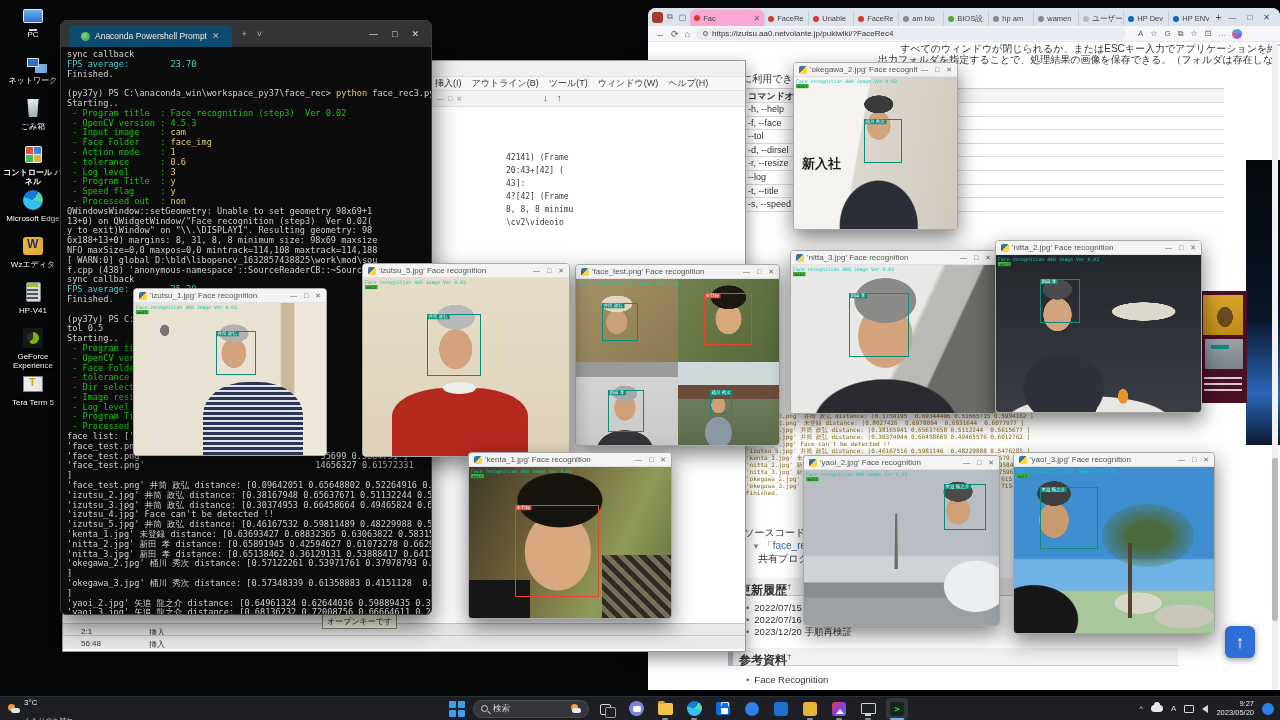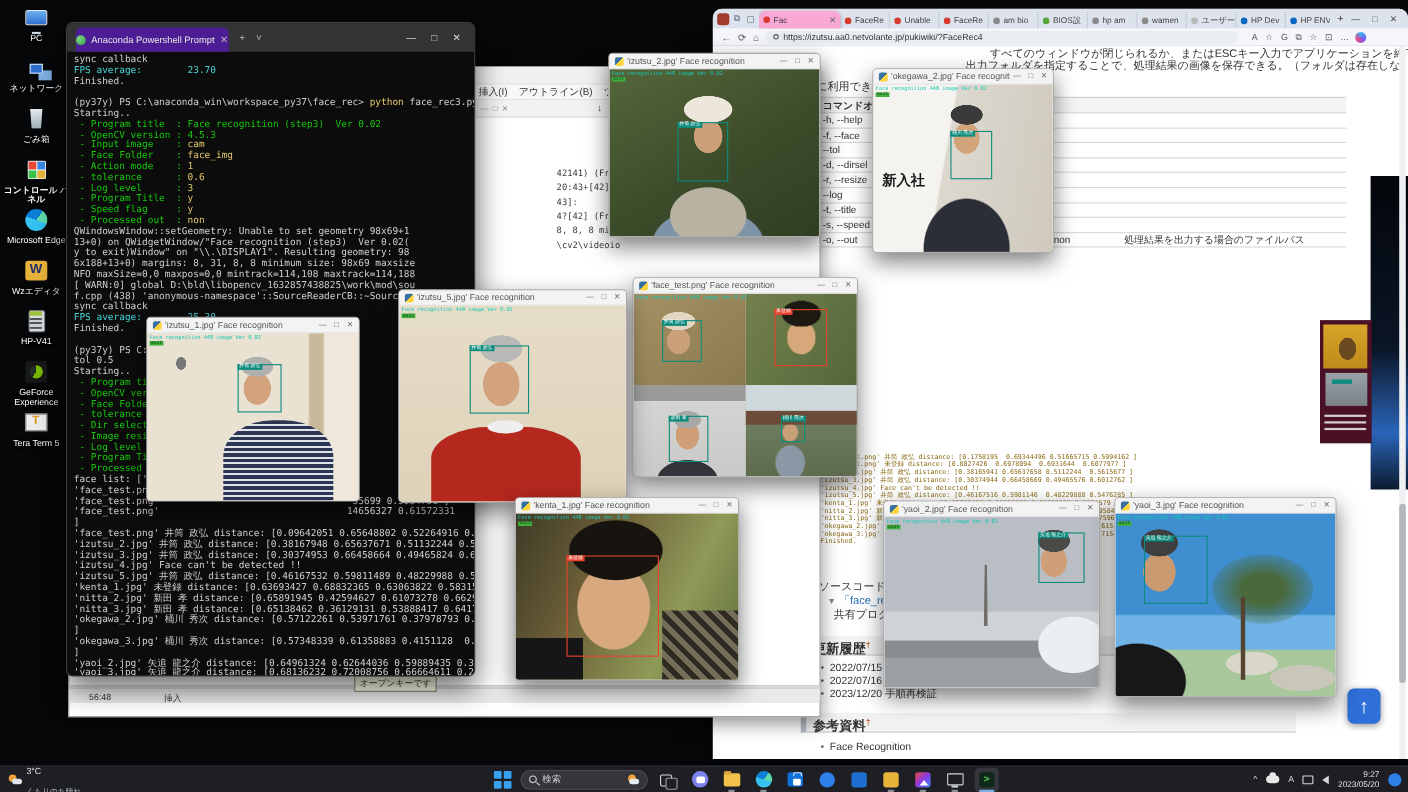--- a/index.html
+++ b/index.html
@@ -41,21 +41,21 @@
   .fb{position:absolute;border:1px solid #0d8b7d;z-index:4}
   .fb .tag{position:absolute;left:-1px;top:-1px;height:7px;background:#0d8b7d;color:#fff;font-size:6px;line-height:7px;padding:0 2px;white-space:nowrap;transform:scale(.75);transform-origin:0 0}
   .fb.red{border-color:#e8432e}
   .fb.red .tag{background:#e8432e}
   .shape{position:absolute}
   .photo-text{position:absolute;font-weight:bold;color:#1a1a1a}
 
   
   #console{position:absolute;left:60px;top:20px;width:372px;height:595px;background:#0c0c0c;border:1px solid #3c3c3c;border-radius:6px;box-shadow:0 10px 26px rgba(0,0,0,.6);overflow:hidden}
   #console-tb{height:26px;background:#333436;display:flex;align-items:center}
-  .ctab{display:flex;align-items:center;gap:5px;background:#4c1d95;height:22px;margin:4px 0 0 8px;padding:0 0;border-radius:5px 5px 0 0;max-width:190px}
+  .ctab{display:flex;align-items:center;gap:5px;background:#0c4a6e;height:22px;margin:4px 0 0 8px;padding:0 12px;border-radius:5px 5px 0 0;max-width:190px}
   .ctab-icon{width:9px;height:9px;border-radius:50%;background:radial-gradient(circle at 35% 35%,#7ed87e,#2e9b4e)}
   .ctab-title{font-size:8.5px;color:#e8e8e8;white-space:nowrap}
   .ctab-x,.cplus,.cmenu{font-size:9px;color:#bbb;cursor:pointer}
   .cplus,.cmenu{margin-left:10px}
   #console-ctl{margin-left:auto;display:flex;gap:14px;padding-right:12px;font-size:9px;color:#ddd}
   #console-body{position:absolute;left:0;top:26px;right:0;bottom:0;padding:3px 0 0 6px;font:8.6px "DejaVu Sans Mono",monospace;line-height:9.8px;white-space:pre;overflow:hidden}
   .cline{height:9.8px;white-space:pre}
   .c-w{color:#cfcfcf}.c-g{color:#16c60c}.c-y{color:#e3c96a}.c-c{color:#46d4d4}
 
   
@@ -374,25 +374,20 @@
           <div class="orow">
             <span>-t, --title</span>
             <span></span>
             <span></span>
           </div>
           <div class="orow">
             <span>-s, --speed</span>
             <span></span>
             <span></span>
           </div>
-          <div class="orow">
-            <span>-o, --out</span>
-            <span>non</span>
-            <span>処理結果を出力する場合のファイルパス</span>
-          </div>
         </div>
       <div id="wiki-pre"><div>'face_test.png' 井筒 政弘 distance: [0.1758195  0.69344496 0.51665715 0.5994162 ]</div><div>'face_test.png' 未登録 distance: [0.8027426  0.6978094  0.6931644  0.6077977 ]</div><div>'izutsu_2.jpg' 井筒 政弘 distance: [0.38165941 0.65637658 0.5112244  0.5615677 ]</div><div>'izutsu_3.jpg' 井筒 政弘 distance: [0.30374944 0.66458669 0.49465576 0.6012762 ]</div><div>'izutsu_4.jpg' Face can't be detected !!</div><div>'izutsu_5.jpg' 井筒 政弘 distance: [0.46167516 0.5981146  0.48229888 0.5476285 ]</div><div>'kenta_1.jpg' 未登録 distance: [0.63693427 0.68832365 0.63063822 0.5831579 ]</div><div>'nitta_2.jpg' 新田 孝 distance: [0.65891945 0.42594627 0.61073278 0.66295843]</div><div>'nitta_3.jpg' 新田 孝 distance: [0.65138462 0.36129131 0.53888417 0.64175961]</div><div>'okegawa_2.jpg' 桶川 秀次 distance: [0.57122261 0.53971761 0.37978793 0.61515796]</div><div>'okegawa_3.jpg' 桶川 秀次 distance: [0.57348339 0.61358883 0.4151128  0.71540761]</div><div>Finished.</div></div>
       <div class="srcitem" style="left:90px;top:484px">• <span>ソースコード</span></div>
       <div class="srcitem" style="left:104px;top:497px"><span class="arrow">▼</span> <span class="bluelink">「face_rec_sta</span></div>
       <div class="srcitem" style="left:110px;top:510px">共有プログラム</div>
       <div class="h2band" style="top:536px"><span>更新履歴</span><span class="dag">†</span></div>
       <ul class="wlist" id="history-list" style="top:560px">
           <li>2022/07/15 初版</li>
           <li>2022/07/16 静止画</li>
           <li>2023/12/20 手順再検証</li>
@@ -437,21 +432,21 @@
         <div class="efrag" style="left: 443px; top: 105px;">20:43+[42] (</div>
         <div class="efrag" style="left: 443px; top: 118px;">43]:</div>
         <div class="efrag" style="left: 443px; top: 131px;">4?[42] (Frame</div>
         <div class="efrag" style="left: 443px; top: 144px;">8, 8, 8 minimu</div>
         <div class="efrag" style="left: 443px; top: 157px;">\cv2\videoio</div>
       </div>
     <div class="e-status" style="bottom:14px">
       <span class="pos">2:1</span>
         <span class="mode">挿入</span>
     </div>
-    <div class="e-status" style="bottom:12px">
+    <div class="e-status" style="bottom:2px">
       <span class="pos">56:48</span>
         <span class="mode">挿入</span>
     </div>
     <div id="e-tip">オープンキーです</div>
   </div>
 
   <div id="console">
     <div id="console-tb">
       <div class="ctab">
         <span class="ctab-icon"></span>
@@ -463,38 +458,20 @@
       <div id="console-ctl">
         <span>—</span>
         <span>□</span>
         <span>✕</span>
       </div>
     </div>
     <div id="console-body"><div class="cline"><span class="c-w">sync callback</span></div><div class="cline"><span class="c-c">FPS average:        23.70</span></div><div class="cline"><span class="c-w">Finished.</span></div><div class="cline"><span class="c-w"> </span></div><div class="cline"><span class="c-w">(py37y) PS C:\anaconda_win\workspace_py37\face_rec&gt; </span><span class="c-y">python</span><span class="c-w"> face_rec3.py</span></div><div class="cline"><span class="c-w">Starting..</span></div><div class="cline"><span class="c-g"> - Program title  : Face recognition (step3)  Ver 0.02</span></div><div class="cline"><span class="c-g"> - OpenCV version : 4.5.3</span></div><div class="cline"><span class="c-g"> - Input image    : </span><span class="c-y">cam</span></div><div class="cline"><span class="c-g"> - Face Folder    : </span><span class="c-y">face_img</span></div><div class="cline"><span class="c-g"> - Action mode    : </span><span class="c-y">1</span></div><div class="cline"><span class="c-g"> - tolerance      : </span><span class="c-y">0.6</span></div><div class="cline"><span class="c-g"> - Log level      : </span><span class="c-y">3</span></div><div class="cline"><span class="c-g"> - Program Title  : </span><span class="c-y">y</span></div><div class="cline"><span class="c-g"> - Speed flag     : </span><span class="c-y">y</span></div><div class="cline"><span class="c-g"> - Processed out  : </span><span class="c-y">non</span></div><div class="cline"><span class="c-w">QWindowsWindow::setGeometry: Unable to set geometry 98x69+1</span></div><div class="cline"><span class="c-w">13+0) on QWidgetWindow/"Face recognition (step3)  Ver 0.02(</span></div><div class="cline"><span class="c-w">y to exit)Window" on "\\.\DISPLAY1". Resulting geometry: 98</span></div><div class="cline"><span class="c-w">6x188+13+0) margins: 8, 31, 8, 8 minimum size: 98x69 maxsize</span></div><div class="cline"><span class="c-w">NFO maxSize=0,0 maxpos=0,0 mintrack=114,108 maxtrack=114,188</span></div><div class="cline"><span class="c-w">[ WARN:0] global D:\bld\libopencv_1632857438825\work\mod\sou</span></div><div class="cline"><span class="c-w">f.cpp (438) 'anonymous-namespace'::SourceReaderCB::~SourceRe</span></div><div class="cline"><span class="c-w">sync callback</span></div><div class="cline"><span class="c-c">FPS average:        25.30</span></div><div class="cline"><span class="c-w">Finished.</span></div><div class="cline"><span class="c-w"> </span></div><div class="cline"><span class="c-w">(py37y) PS C:\an                                          face_rec</span></div><div class="cline"><span class="c-w">tol 0.5</span></div><div class="cline"><span class="c-w">Starting..</span></div><div class="cline"><span class="c-g"> - Program title</span></div><div class="cline"><span class="c-g"> - OpenCV versio</span></div><div class="cline"><span class="c-g"> - Face Folder</span></div><div class="cline"><span class="c-g"> - tolerance</span></div><div class="cline"><span class="c-g"> - Dir select</span></div><div class="cline"><span class="c-g"> - Image resize</span></div><div class="cline"><span class="c-g"> - Log level</span></div><div class="cline"><span class="c-g"> - Program Title</span></div><div class="cline"><span class="c-g"> - Processed out</span></div><div class="cline"><span class="c-w">face list: ['井</span></div><div class="cline"><span class="c-w">'face_test.png'                                           42074</span></div><div class="cline"><span class="c-w">'face_test.png'                                  35699 0.5884751 ]</span></div><div class="cline"><span class="c-w">'face_test.png'                                 14656327 0.61572331</span></div><div class="cline"><span class="c-w">]</span></div><div class="cline"><span class="c-w">'face_test.png' 井筒 政弘 distance: [0.09642051 0.65648802 0.52264916 0.61054342</span></div><div class="cline"><span class="c-w">'izutsu_2.jpg' 井筒 政弘 distance: [0.38167948 0.65637671 0.51132244 0.56150758]</span></div><div class="cline"><span class="c-w">'izutsu_3.jpg' 井筒 政弘 distance: [0.30374953 0.66458664 0.49465824 0.60127623]</span></div><div class="cline"><span class="c-w">'izutsu_4.jpg' Face can't be detected !!</span></div><div class="cline"><span class="c-w">'izutsu_5.jpg' 井筒 政弘 distance: [0.46167532 0.59811489 0.48229988 0.54762885]</span></div><div class="cline"><span class="c-w">'kenta_1.jpg' 未登録 distance: [0.63693427 0.68832365 0.63063822 0.5831579 ]</span></div><div class="cline"><span class="c-w">'nitta_2.jpg' 新田 孝 distance: [0.65891945 0.42594627 0.61073278 0.66295843]</span></div><div class="cline"><span class="c-w">'nitta_3.jpg' 新田 孝 distance: [0.65138462 0.36129131 0.53888417 0.64175961]</span></div><div class="cline"><span class="c-w">'okegawa_2.jpg' 桶川 秀次 distance: [0.57122261 0.53971761 0.37978793 0.61515796</span></div><div class="cline"><span class="c-w">]</span></div><div class="cline"><span class="c-w">'okegawa_3.jpg' 桶川 秀次 distance: [0.57348339 0.61358883 0.4151128  0.71540761</span></div><div class="cline"><span class="c-w">]</span></div><div class="cline"><span class="c-w">'yaoi_2.jpg' 矢追 龍之介 distance: [0.64961324 0.62644036 0.59889435 0.33463862]</span></div><div class="cline"><span class="c-w">'yaoi_3.jpg' 矢追 龍之介 distance: [0.68136232 0.72008756 0.66664611 0.29253547]</span></div></div>
   </div>
 
 
-  <div class="ow" style="left:553px;top:48px;width:193px;height:168px">
-    <div class="owtb">
-        <span class="owicon"></span>
-        <span class="owtitle">'izutsu_2.jpg' Face recognition</span>
-        <span class="owbtns">
-          <span class="owb">—</span>
-          <span class="owb">□</span>
-          <span class="owb">✕</span>
-        </span>
-      </div>
-    <div class="ph" id="ph-izutsu2">
-      <span class="ovst">Face recognition 448 image  Ver 0.02</span>
-      <span class="ovbadge">exit</span>
-      <div class="fb" style="left:62px;top:48px;width:46px;height:54px">
-          <span class="tag">井筒 政弘</span>
-        </div>
-    </div>
-  </div>
 
   <div class="ow" style="left:793px;top:62px;width:165px;height:168px">
     <div class="owtb">
         <span class="owicon"></span>
         <span class="owtitle">'okegawa_2.jpg' Face recognition</span>
         <span class="owbtns">
           <span class="owb">—</span>
           <span class="owb">□</span>
           <span class="owb">✕</span>
         </span>
@@ -503,21 +480,21 @@
       <span class="ovst">Face recognition 448 image  Ver 0.02</span>
       <span class="ovbadge">exit</span>
       <span class="photo-text" style="left:8px;top:78px;font-size:13px">新入社</span>
       <div class="fb" style="left:70px;top:42px;width:38px;height:44px">
           <span class="tag">桶川 秀次</span>
         </div>
     </div>
   </div>
 
 
-  <div class="ow" style="left:575px;top:252px;width:205px;height:182px">
+  <div class="ow" style="left:575px;top:264px;width:205px;height:182px">
     <div class="owtb">
         <span class="owicon"></span>
         <span class="owtitle">'face_test.png' Face recognition</span>
         <span class="owbtns">
           <span class="owb">—</span>
           <span class="owb">□</span>
           <span class="owb">✕</span>
         </span>
       </div>
     <div class="ph">
@@ -538,21 +515,57 @@
           </div>
         </div>
       <div class="q" id="q4">
           <div class="fb" style="left:32px;top:28px;width:22px;height:24px">
             <span class="tag">桶川 秀次</span>
           </div>
         </div>
     </div>
   </div>
 
-
+  <div class="ow" style="left:790px;top:250px;width:207px;height:164px">
+    <div class="owtb">
+        <span class="owicon"></span>
+        <span class="owtitle">'nitta_3.jpg' Face recognition</span>
+        <span class="owbtns">
+          <span class="owb">—</span>
+          <span class="owb">□</span>
+          <span class="owb">✕</span>
+        </span>
+      </div>
+    <div class="ph" id="ph-nitta3">
+      <span class="ovst">Face recognition 448 image  Ver 0.02</span>
+      <span class="ovbadge">exit</span>
+      <div class="fb" style="left:58px;top:28px;width:60px;height:64px">
+          <span class="tag">新田 孝</span>
+        </div>
+    </div>
+  </div>
+
+  <div class="ow" style="left:995px;top:240px;width:207px;height:173px">
+    <div class="owtb">
+        <span class="owicon"></span>
+        <span class="owtitle">'nitta_2.jpg' Face recognition</span>
+        <span class="owbtns">
+          <span class="owb">—</span>
+          <span class="owb">□</span>
+          <span class="owb">✕</span>
+        </span>
+      </div>
+    <div class="ph" id="ph-nitta2">
+      <span class="ovst">Face recognition 448 image  Ver 0.02</span>
+      <span class="ovbadge">exit</span>
+      <div class="fb" style="left:44px;top:24px;width:40px;height:44px">
+          <span class="tag">新田 孝</span>
+        </div>
+    </div>
+  </div>
 
   <div class="ow" style="left:133px;top:288px;width:194px;height:168px">
     <div class="owtb">
         <span class="owicon"></span>
         <span class="owtitle">'izutsu_1.jpg' Face recognition</span>
         <span class="owbtns">
           <span class="owb">—</span>
           <span class="owb">□</span>
           <span class="owb">✕</span>
         </span>

